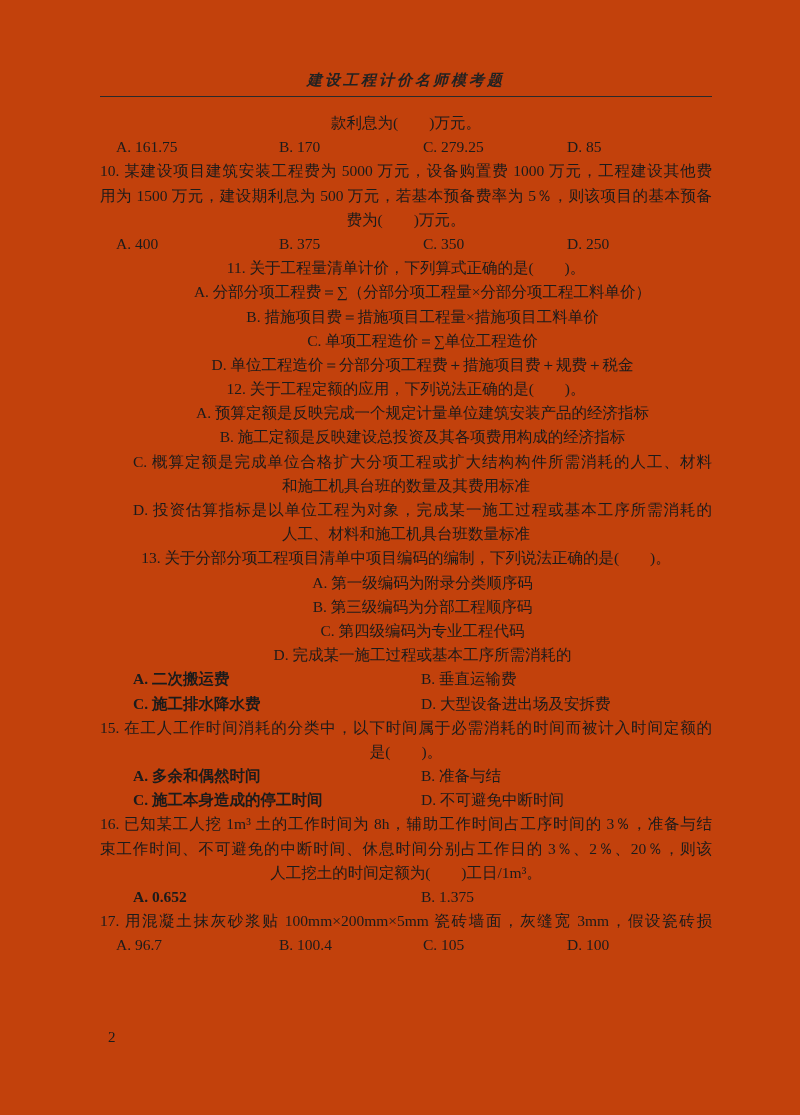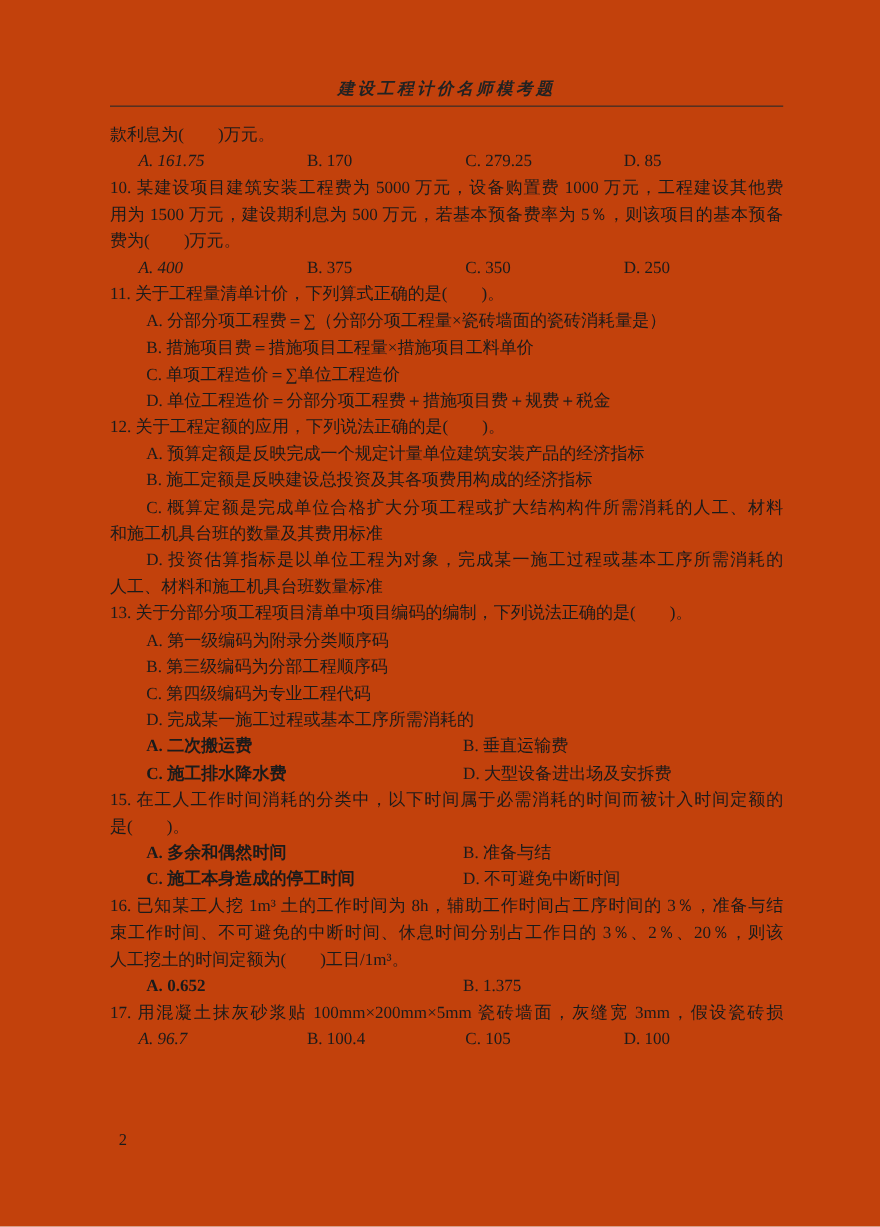--- a/index.html
+++ b/index.html
@@ -37,28 +37,29 @@
     position: absolute;
     top: 111px;
     left: 100px;
     width: 612px;
     font-size: 15.5px;
     line-height: 24.2px;
   }
   .ln {
     position: relative;
     height: 24.2px;
+    text-align: center;
   }
   .ind { text-indent: 33px; }
   .jfull {
     text-align: justify;
     text-align-last: justify;
   }
   .opts span { position: absolute; white-space: nowrap; }
-  .o4 span:nth-child(1) { left: 26px; font-style: italic; }
+  .o4 span:nth-child(1) { left: 16px; }
   .o4 span:nth-child(2) { left: 179px; }
   .o4 span:nth-child(3) { left: 323px; }
   .o4 span:nth-child(4) { left: 467px; }
   .o2 span:nth-child(1) { left: 33px; font-weight: bold; }
   .o2 span:nth-child(2) { left: 321px; }
   .pg-num {
     position: absolute;
     top: 1029px;
     left: 108px;
     font-size: 15px;
@@ -88,21 +89,21 @@
     <div class="ln">费为(　　)万元。</div>
 
     <div class="ln opts o4">
       <span>A. 400</span>
       <span>B. 375</span>
       <span>C. 350</span>
       <span>D. 250</span>
     </div>
 
     <div class="ln">11. 关于工程量清单计价，下列算式正确的是(　　)。</div>
-    <div class="ln ind">A. 分部分项工程费＝∑（分部分项工程量×瓷砖墙面的瓷砖消耗量是）</div>
+    <div class="ln ind">A. 分部分项工程费＝∑（分部分项工程量×分部分项工程工料单价）</div>
     <div class="ln ind">B. 措施项目费＝措施项目工程量×措施项目工料单价</div>
     <div class="ln ind">C. 单项工程造价＝∑单位工程造价</div>
     <div class="ln ind">D. 单位工程造价＝分部分项工程费＋措施项目费＋规费＋税金</div>
 
     <div class="ln">12. 关于工程定额的应用，下列说法正确的是(　　)。</div>
     <div class="ln ind">A. 预算定额是反映完成一个规定计量单位建筑安装产品的经济指标</div>
     <div class="ln ind">B. 施工定额是反映建设总投资及其各项费用构成的经济指标</div>
     <div class="ln ind jfull">C. 概算定额是完成单位合格扩大分项工程或扩大结构构件所需消耗的人工、材料</div>
     <div class="ln">和施工机具台班的数量及其费用标准</div>
     <div class="ln ind jfull">D. 投资估算指标是以单位工程为对象，完成某一施工过程或基本工序所需消耗的</div>

